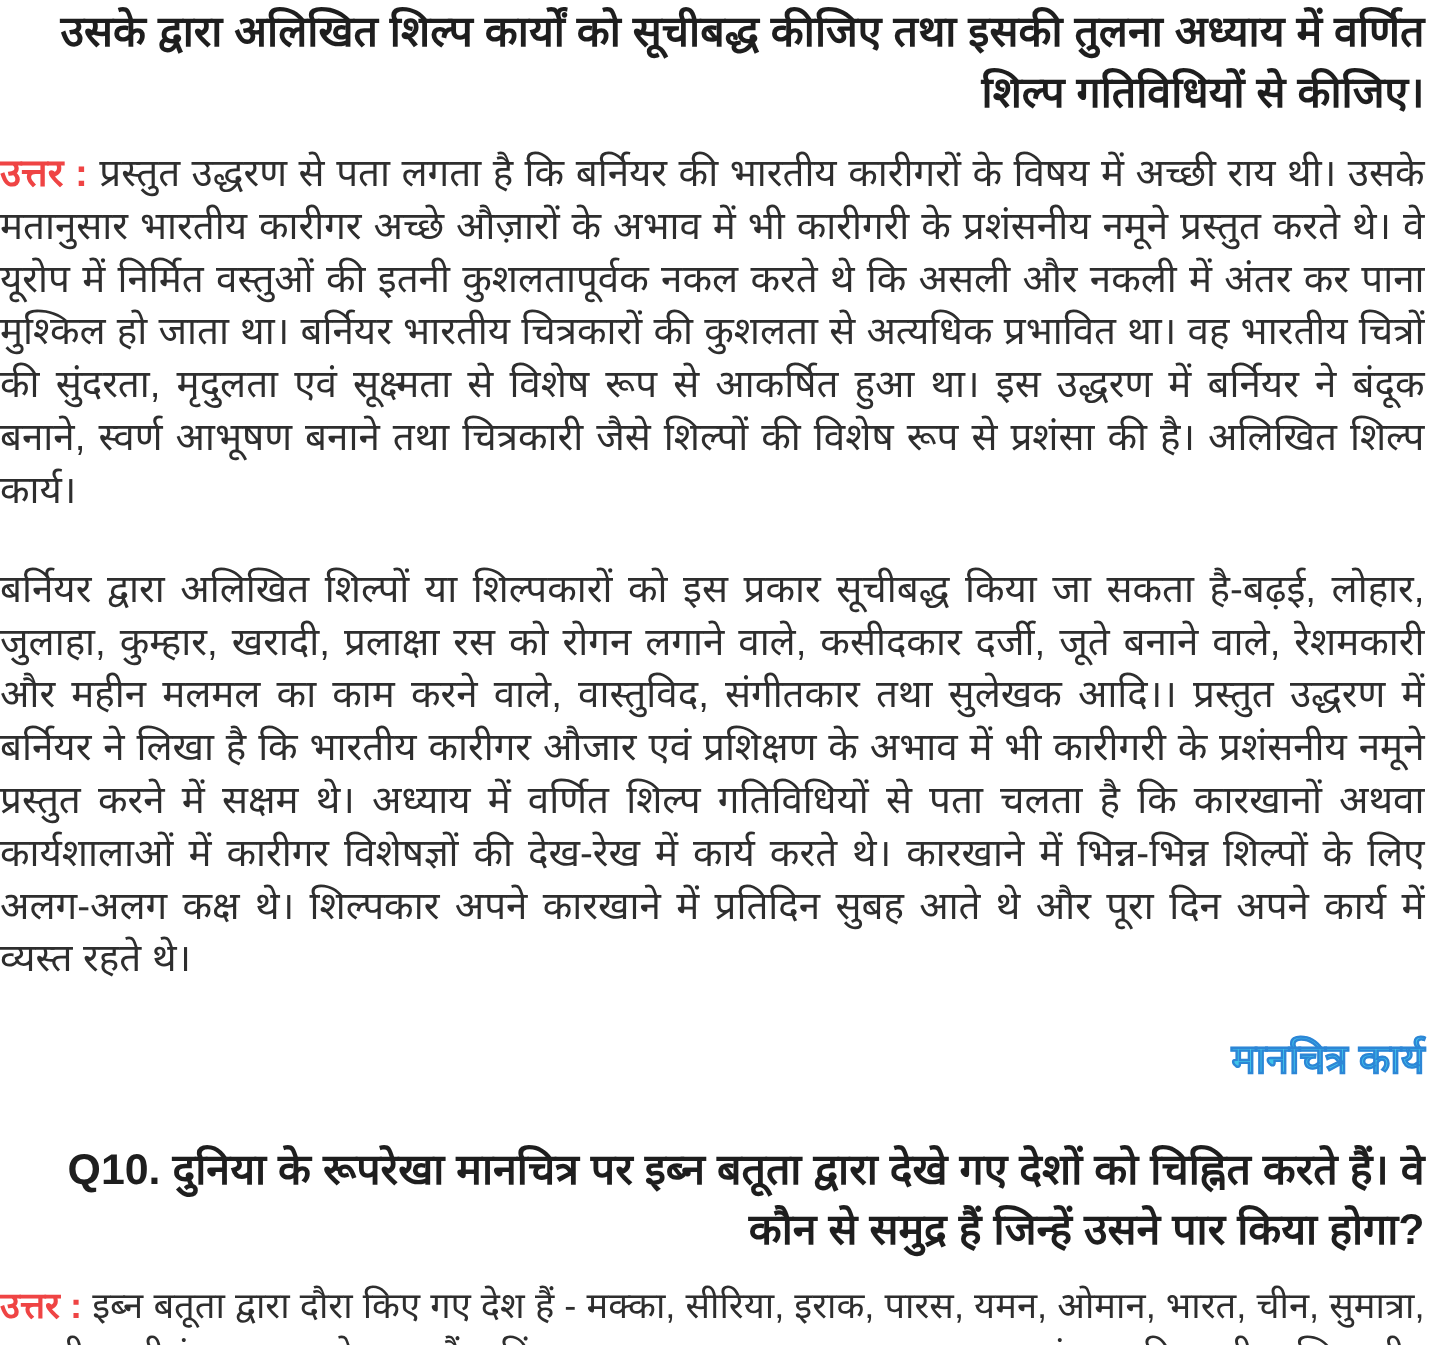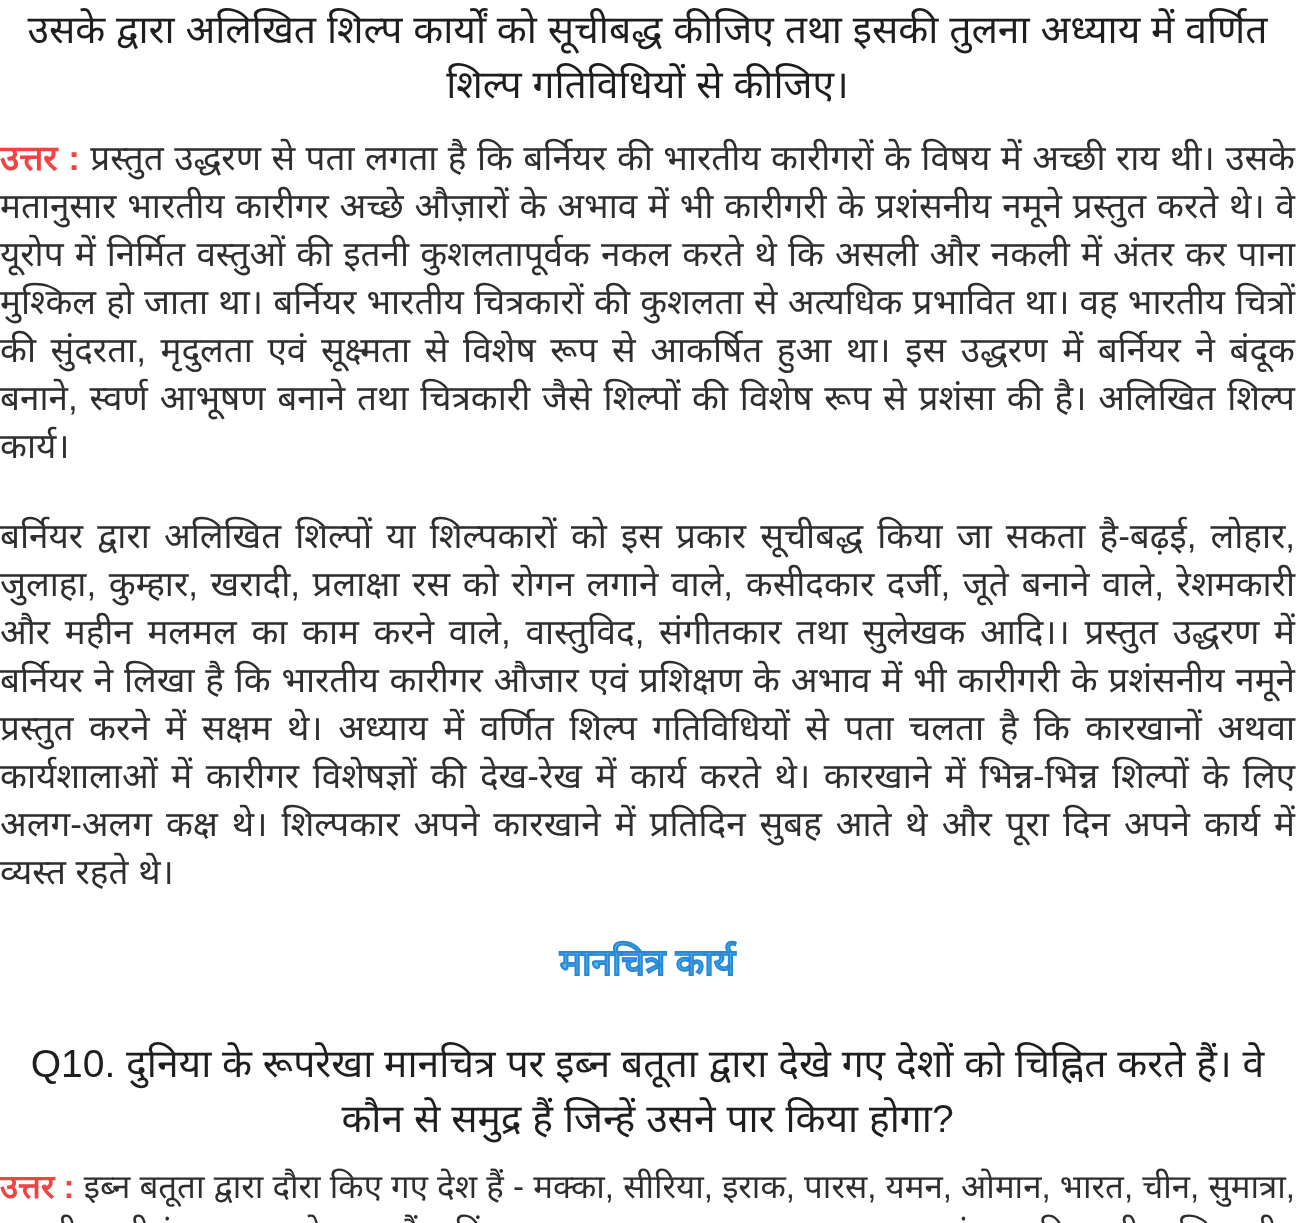--- a/index.html
+++ b/index.html
@@ -16,44 +16,44 @@
   .page {
     width: 1301px;
     box-sizing: border-box;
     padding: 2px 6px 0 0;
     color: #2e2e2e;
   }
   .q-heading {
     margin: 0 0 22px 0;
     font-size: 39px;
     line-height: 55px;
-    font-weight: 400;
+    font-weight: 700;
     color: #1e1e1e;
-    text-align: center;
+    text-align: right;
   }
   .para {
     margin: 0 0 42px 0;
     font-size: 35px;
     line-height: 48px;
     font-weight: 400;
     color: #2e2e2e;
     text-align: justify;
   }
   .para .answer-label {
     font-weight: 700;
     color: #ef4444;
   }
   .section-heading {
     margin: 6px 0 48px 0;
     font-size: 37px;
     line-height: 50px;
     font-weight: 700;
     color: #40c4ea;
     -webkit-text-stroke: 1px #2c86d6;
-    text-align: center;
+    text-align: right;
   }
   .q10-heading {
     margin: 0 0 18px 0;
   }
   .para-small {
     font-size: 33px;
     line-height: 46px;
     margin-bottom: 0;
   }
 </style>

